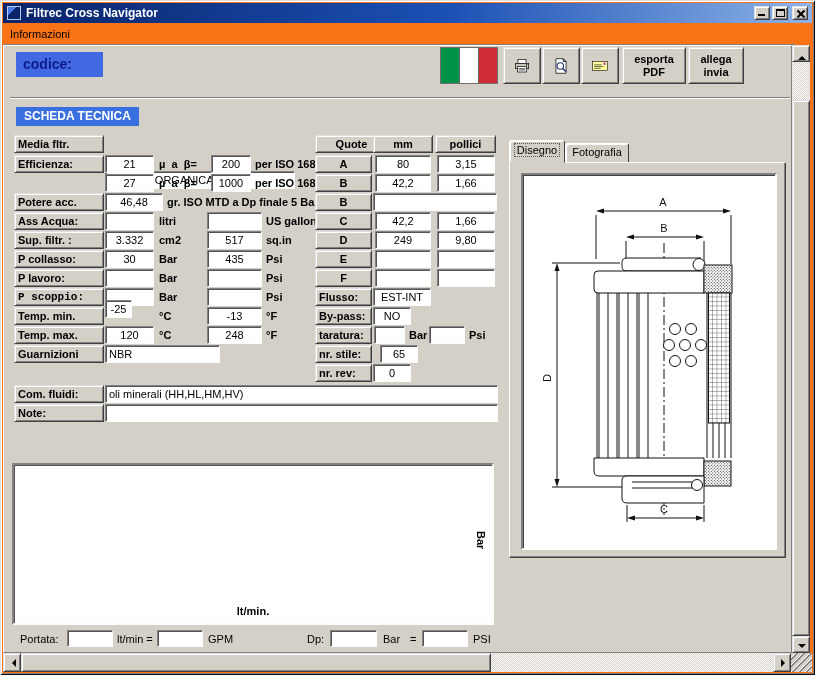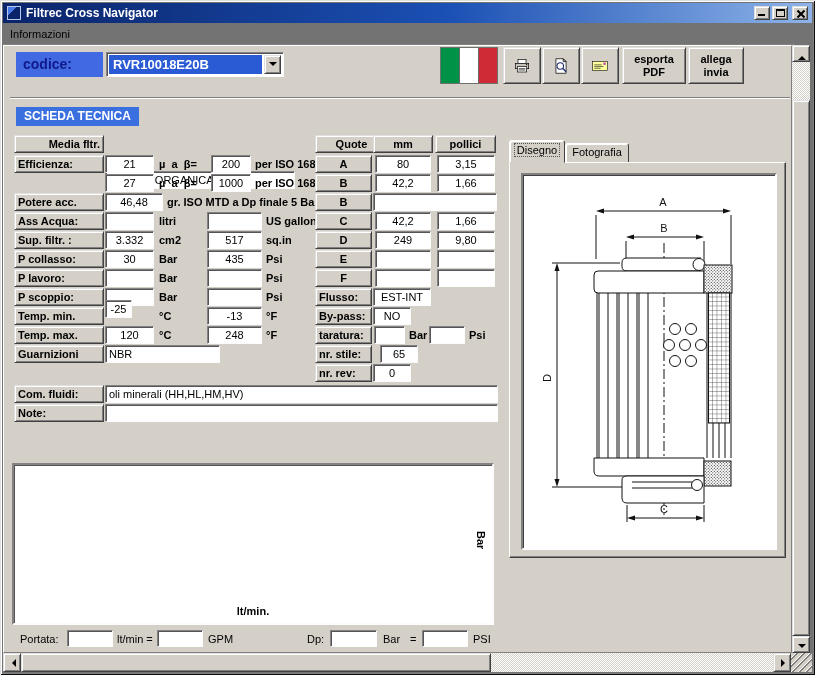--- a/index.html
+++ b/index.html
@@ -1,17 +1,17 @@
 <!DOCTYPE html>
 <html><head>
 <meta charset="utf-8">
 <style>
   * { box-sizing: border-box; margin:0; padding:0; }
   html,body { width:815px; height:675px; background:#000; font-family:"Liberation Sans", sans-serif; }
-  .window { position:relative; width:815px; height:675px; background:#737373;
+  .window { position:relative; width:815px; height:675px; background:#f97316;
     box-shadow: inset 1px 1px 0 #dfdfdf, inset -1px -1px 0 #0a0a0a, inset 2px 2px 0 #fff, inset -2px -2px 0 #808080; }
 
   
   .raised { background:#d4d0c8; border:1px solid; border-color:#dfdfdf #404040 #404040 #dfdfdf;
     box-shadow: inset 1px 1px 0 #fff, inset -1px -1px 0 #808080; }
   .sunkenw { background:#fff; border:1px solid; border-color:#848284 #fcfcfc #fcfcfc #848284;
     box-shadow: inset 1px 1px 0 #555; }
 
   
   .titlebar { position:absolute; left:3px; top:3px; width:809px; height:20px;
@@ -125,26 +125,20 @@
       </div>
   </div>
 
   <div class="menubar">
     <div class="menu-item">Informazioni</div>
   </div>
 
   <div class="content">
 
     <div class="codice-lbl">codice:</div>
-    <div class="combo sunkenw">
-      <div class="combo-sel">RVR10018E20B</div>
-      <div class="combo-btn raised">
-          <span class="arr-down"></span>
-        </div>
-    </div>
 
     <div class="flag">
       <div class="g"></div>
         <div class="w"></div>
         <div class="r"></div>
     </div>
 
     <div class="tbtn raised" style="left:499px;width:38px;">
       <svg width="24" height="22" viewBox="0 0 24 22">
         <rect x="6" y="1" width="12" height="6" fill="#fff" stroke="#000"></rect>
@@ -172,21 +166,21 @@
         <line x1="4" y1="14" x2="15" y2="14" stroke="#000"></line>
       </svg>
     </div>
     <div class="tbtn raised" style="left:618px;width:64px;">esporta PDF</div>
     <div class="tbtn raised" style="left:684px;width:56px;">allega invia</div>
 
     <div class="sep"></div>
 
     <div class="scheda">SCHEDA TECNICA</div>
 
-    <div class="lbl raised" style="left:10px;top:89px;width:90px;text-align:right;">Media fltr.</div>
+    <div class="lbl raised" style="left:10px;top:89px;width:90px;">Media fltr.</div>
     <input class="field sunkenw" style="left: 101px; top: 89px; width: 190px; margin-top: 36px;" value="FIBRA INORGANICA">
 
     <div class="lbl raised" style="left:10px;top:109px;width:90px;">Efficienza:</div>
     <input class="field num sunkenw" style="left: 101px; top: 109px; width: 49px;" value="21">
     <span class="unit" style="left:155px;top:109px;">µ  a  β=</span>
     <input class="field num sunkenw" style="left: 207px; top: 109px; width: 40px;" value="200">
     <span class="unit" style="left:251px;top:109px;">per ISO 16889</span>
 
     <input class="field num sunkenw" style="left: 101px; top: 128px; width: 49px;" value="27">
     <span class="unit" style="left:155px;top:128px;">µ  a  β=</span>
@@ -214,21 +208,21 @@
     <span class="unit" style="left:155px;top:204px;">Bar</span>
     <input class="field num sunkenw" style="left: 203px; top: 204px; width: 55px;" value="435">
     <span class="unit" style="left:262px;top:204px;">Psi</span>
 
     <div class="lbl raised" style="left:10px;top:223px;width:90px;">P lavoro:</div>
     <input class="field num sunkenw" style="left: 101px; top: 223px; width: 49px;" value="">
     <span class="unit" style="left:155px;top:223px;">Bar</span>
     <input class="field num sunkenw" style="left: 203px; top: 223px; width: 55px;" value="">
     <span class="unit" style="left:262px;top:223px;">Psi</span>
 
-    <div class="lbl raised" style="left:10px;top:242px;width:90px;">P scoppio:</div>
+    <div class="lbl raised" style="left:10px;top:242px;width:90px;font-family:Liberation Mono, monospace;">P scoppio:</div>
     <input class="field num sunkenw" style="left: 101px; top: 242px; width: 49px;" value="">
     <span class="unit" style="left:155px;top:242px;">Bar</span>
     <input class="field num sunkenw" style="left: 203px; top: 242px; width: 55px;" value="">
     <span class="unit" style="left:262px;top:242px;">Psi</span>
 
     <div class="lbl raised" style="left:10px;top:261px;width:90px;">Temp. min.</div>
     <input class="field num sunkenw" style="left: 101px; top: 254px; width: 27px;" value="-25">
     <span class="unit" style="left:155px;top:261px;">°C</span>
     <input class="field num sunkenw" style="left: 203px; top: 261px; width: 55px;" value="-13">
     <span class="unit" style="left:262px;top:261px;">°F</span>

